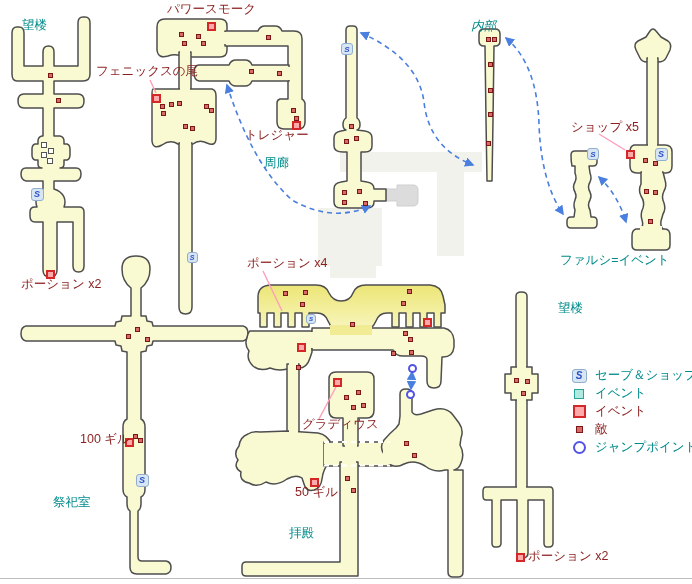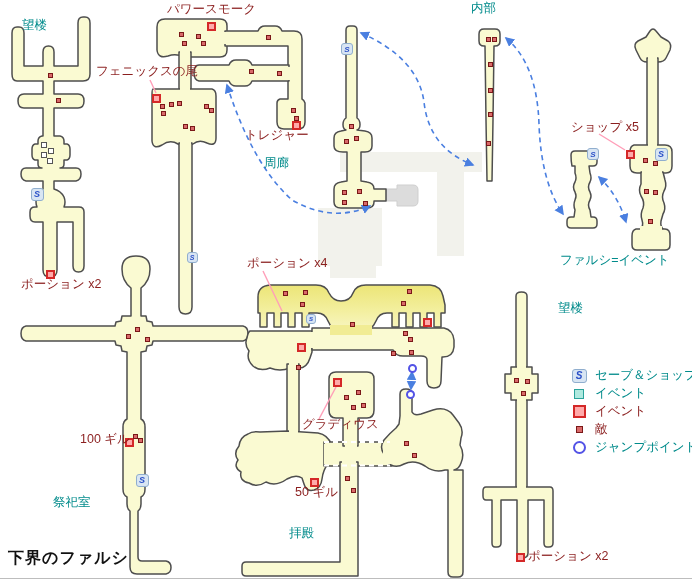--- a/index.html
+++ b/index.html
@@ -224,21 +224,21 @@
       <div class="marker save" style="left: 306px; top: 314px; width: 10px; height: 10px; font-size: 6px;">S</div>
       <div class="marker save" style="left: 587px; top: 148px; width: 12px; height: 12px; font-size: 8px;">S</div>
       <div class="marker save" style="left: 654.5px; top: 147.5px; width: 13px; height: 13px; font-size: 9px;">S</div>
     </div>
   <div id="label-layer">
       <div class="map-label area" style="left: 22px; top: 19px;">望楼</div>
       <div class="map-label item" style="left: 167px; top: 3px;">パワースモーク</div>
       <div class="map-label item" style="left: 96px; top: 65px;">フェニックスの尾</div>
       <div class="map-label item" style="left: 245px; top: 129px;">トレジャー</div>
       <div class="map-label area" style="left: 264px; top: 157px;">周廊</div>
-      <div class="map-label area" style="left: 471px; top: 2px;">内部</div>
+      <div class="map-label area" style="left: 471px; top: 20px; font-style: italic;">内部</div>
       <div class="map-label item" style="left: 571px; top: 121px;">ショップ x5</div>
       <div class="map-label area" style="left: 560px; top: 254px;">ファルシ=イベント</div>
       <div class="map-label item" style="left: 21px; top: 278px;">ポーション x2</div>
       <div class="map-label item" style="left: 247px; top: 257px;">ポーション x4</div>
       <div class="map-label item" style="left: 302px; top: 418px;">グラディウス</div>
       <div class="map-label item" style="left: 80px; top: 433px;">100 ギル</div>
       <div class="map-label item" style="left: 295px; top: 486px;">50 ギル</div>
       <div class="map-label area" style="left: 53px; top: 496px;">祭祀室</div>
       <div class="map-label area" style="left: 289px; top: 527px;">拝殿</div>
       <div class="map-label area" style="left: 558px; top: 302px;">望楼</div>
@@ -270,15 +270,14 @@
         </span>
         <span class="legend-label red">敵</span>
       </div>
       <div class="legend-row">
         <span class="legend-icn">
           <span class="lg-jump"></span>
         </span>
         <span class="legend-label teal">ジャンプポイント</span>
       </div>
     </div>
-  <div class="map-title">下界のファルシ</div>
   <div class="bottom-rule"></div>
 </div>
 
 </body></html>

